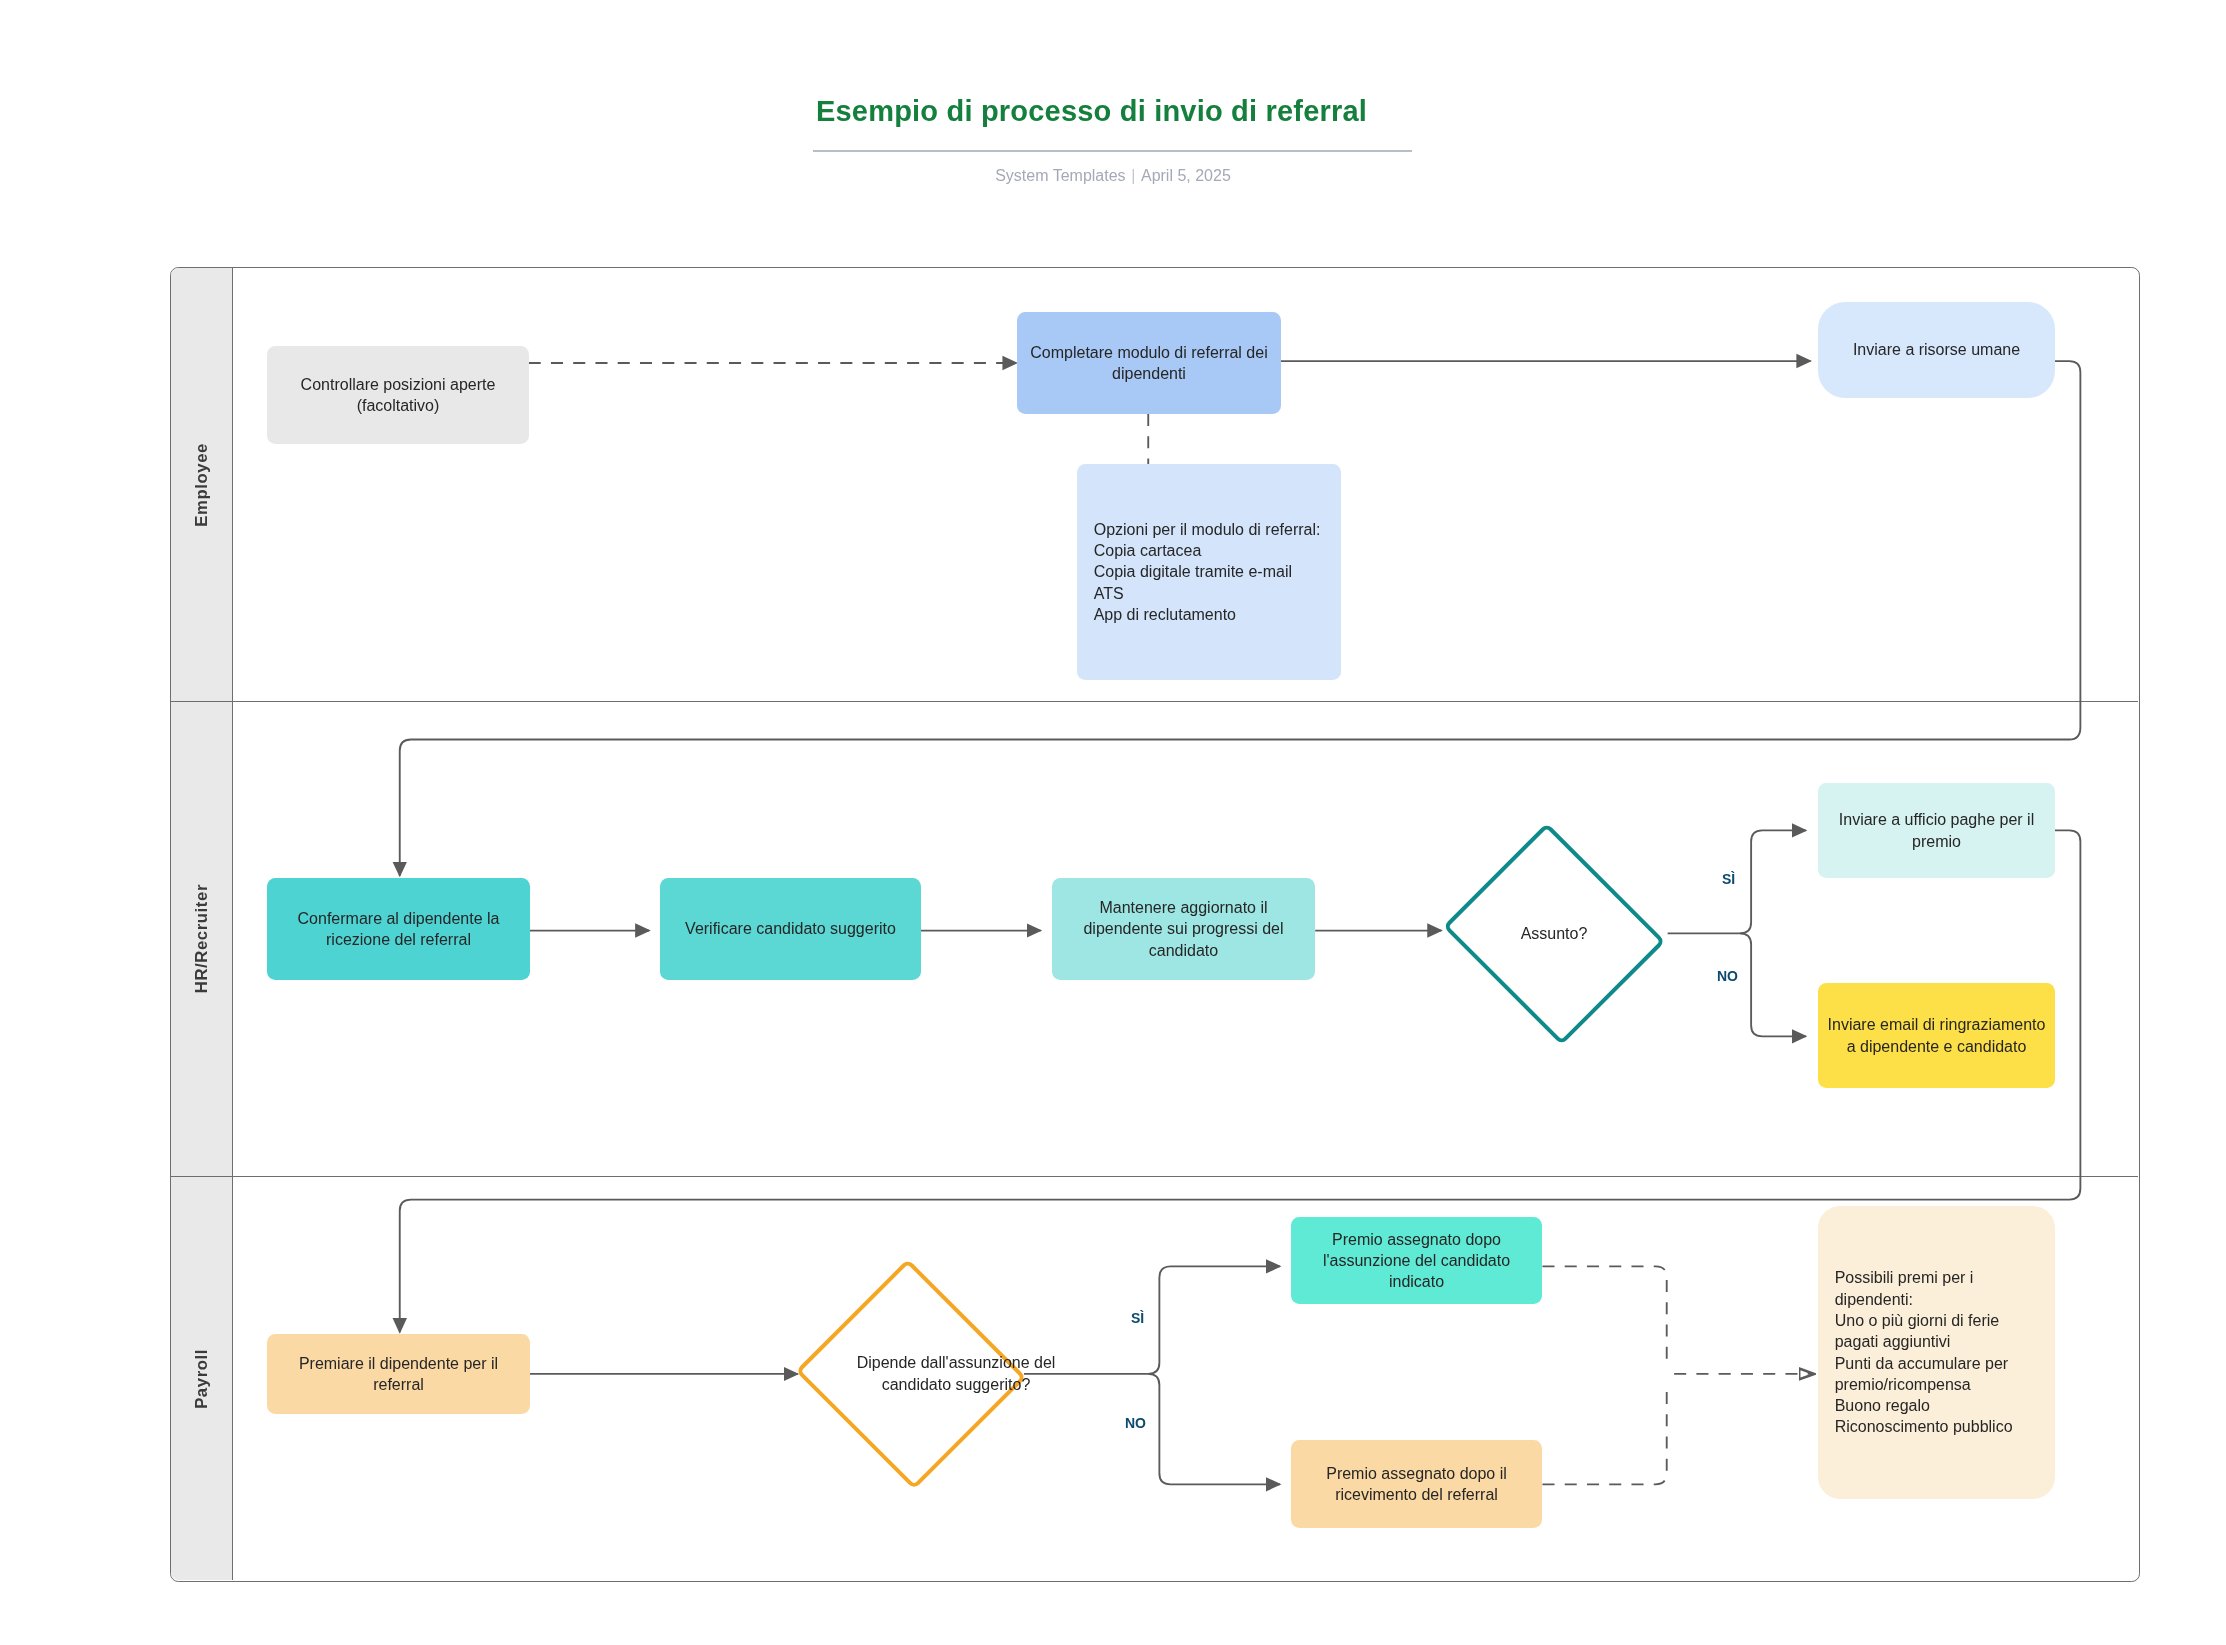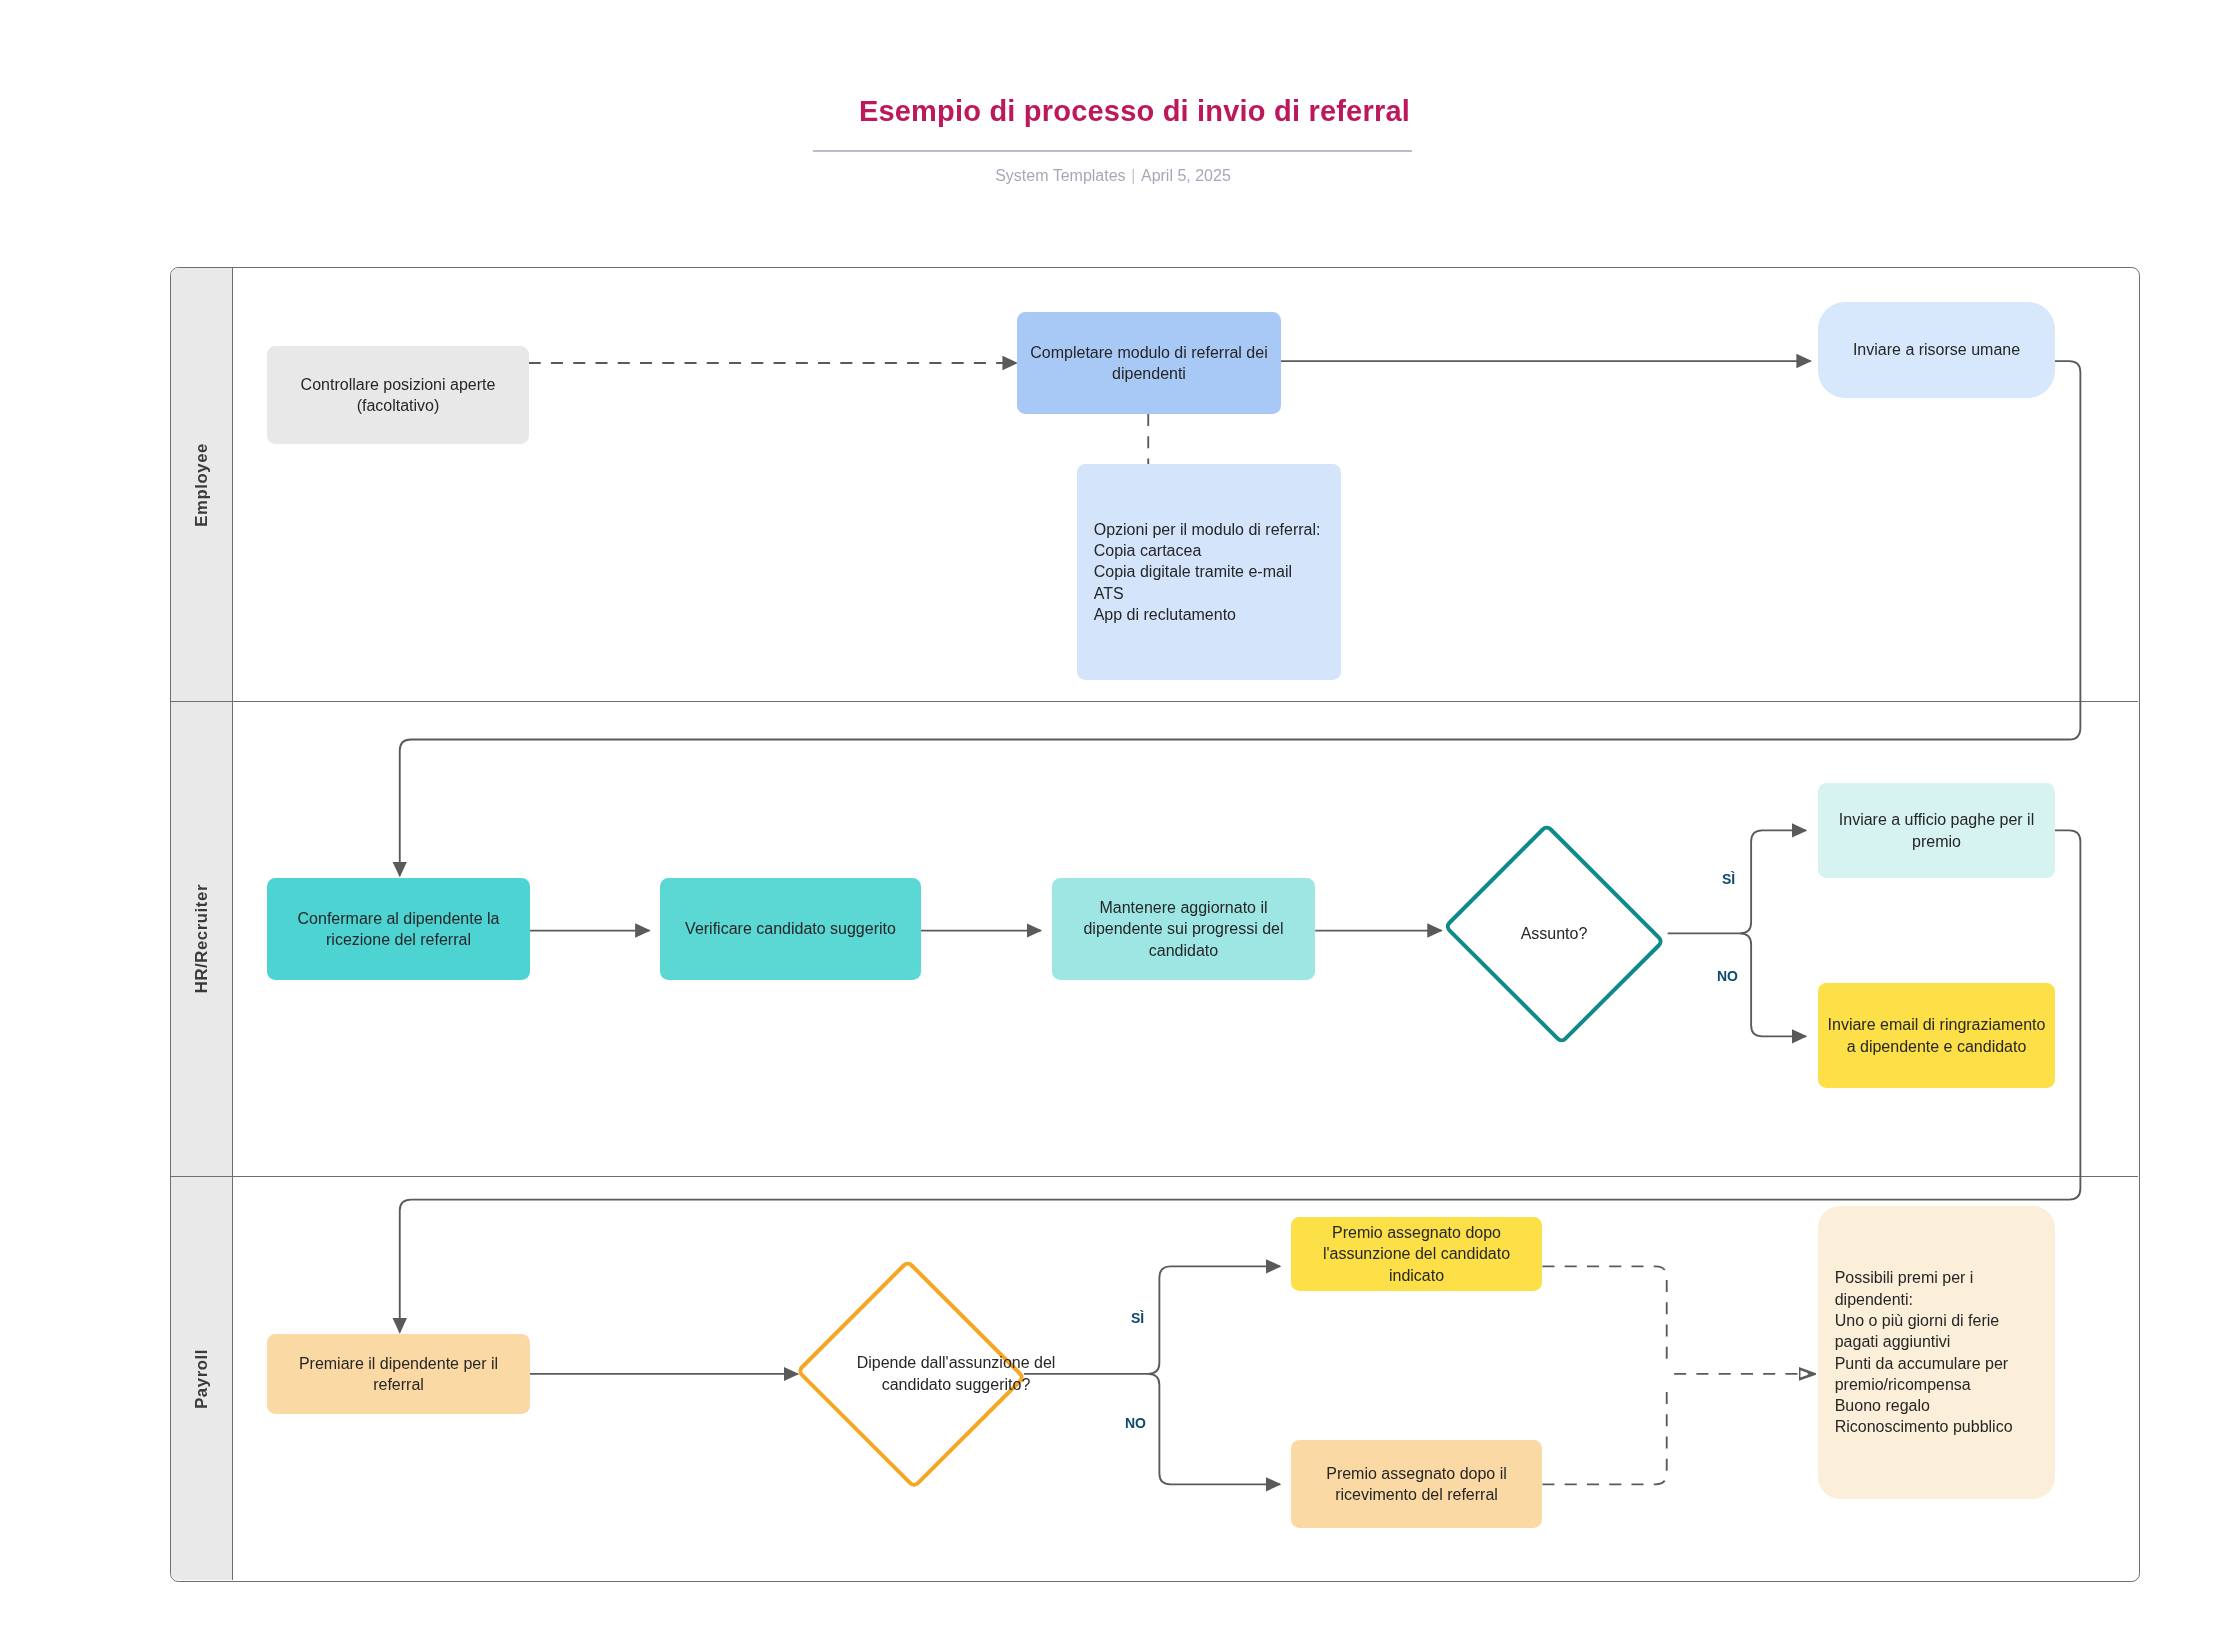--- a/index.html
+++ b/index.html
@@ -1,22 +1,22 @@
 <!DOCTYPE html>
 <html style="font-size:15px"><head>
 <meta charset="utf-8">
 <style>
   html,body{margin:0;padding:0;background:#ffffff;}
   body{width:2226px;height:1646px;position:relative;overflow:hidden;
        font-family:"Liberation Sans","DejaVu Sans",sans-serif;}
 
   
   #header{position:absolute;left:0;top:0;width:2226px;height:186px;}
-  #title{position:absolute;left:816px;top:111px;width:594px;text-align:right;
-         font-size:29px;font-weight:bold;color:#be185d;letter-spacing:0.2px;
+  #title{position:absolute;left:816px;top:111px;width:594px;text-align:left;
+         font-size:29px;font-weight:bold;color:#15803d;letter-spacing:0.2px;
          transform:translateY(-50%);white-space:nowrap;}
   #title-rule{position:absolute;left:813px;top:150px;width:599px;height:1.9px;background:#b9bdc7;}
   #subtitle{position:absolute;left:816px;top:167px;width:594px;text-align:center;
             font-size:16px;color:#a4a9b6;white-space:nowrap;}
   #subtitle .sep{color:#c3c7d0;padding:0 5.6px;}
 
   
   #frame{position:absolute;left:170px;top:267px;width:1970px;height:1315px;
          border:1.4px solid #6e6e6e;border-radius:8.3px;box-sizing:border-box;background:#fff;}
   .lane{position:absolute;left:0;width:1967px;box-sizing:border-box;}
@@ -172,21 +172,21 @@
 </div>
 
 <div class="diamond orange" style="left:798px;top:1267px;width:226px;height:213px;">
   <div class="dshape"></div>
   <div class="dtext" style="padding:0 45px;">Dipende dall'assunzione del candidato suggerito?</div>
 </div>
 
 <span class="edge-label" style="left:1131px;top:1310px;">SÌ</span>
 <span class="edge-label" style="left:1125px;top:1415px;">NO</span>
 
-<div class="node" style="left:1291px;top:1217px;width:251px;height:74px;background:#fde047;">
+<div class="node" style="left:1291px;top:1217px;width:251px;height:87px;background:#5eead4;">
   <span>Premio assegnato dopo l'assunzione del candidato indicato</span>
 </div>
 
 <div class="node" style="left:1291px;top:1440px;width:251px;height:88px;background:#fbd9a5;">
   <span>Premio assegnato dopo il ricevimento del referral</span>
 </div>
 
 <div class="node left" style="left:1818px;top:1206px;width:237px;height:293px;background:#fcefd9;white-space:pre-line;border-radius:22px;">
   <span>Possibili premi per i dipendenti:
 Uno o più giorni di ferie pagati aggiuntivi

